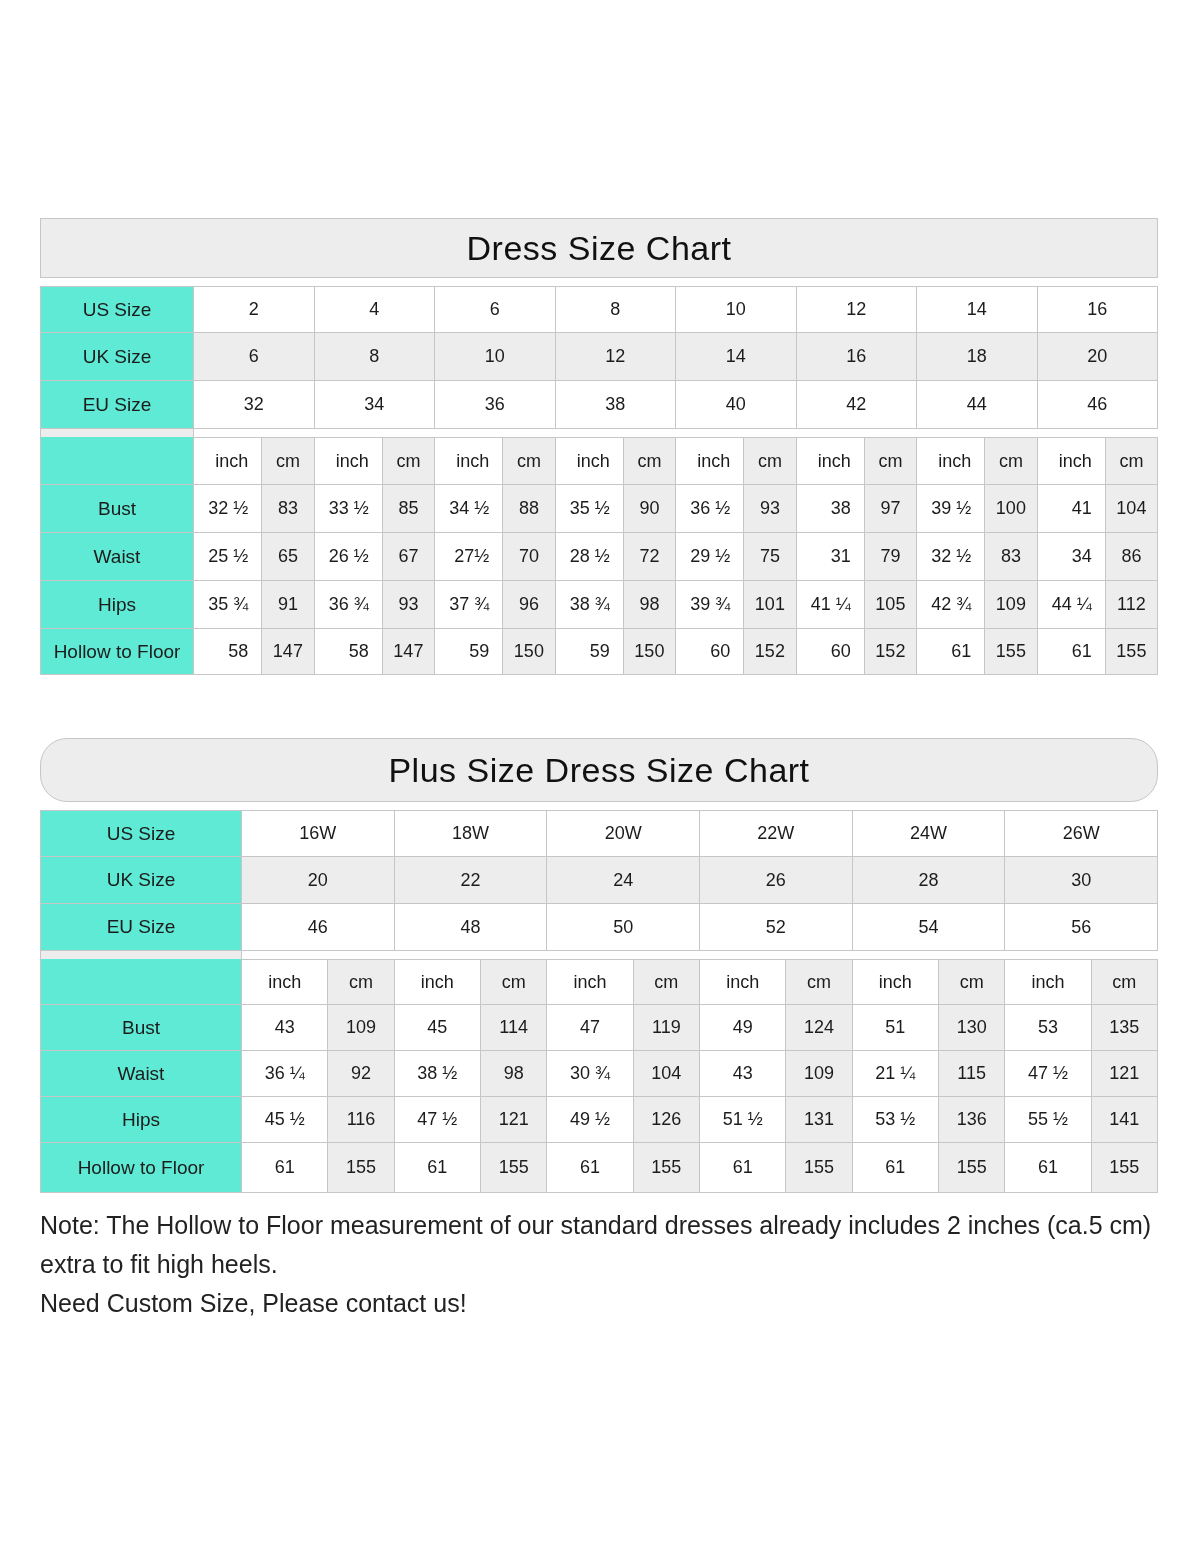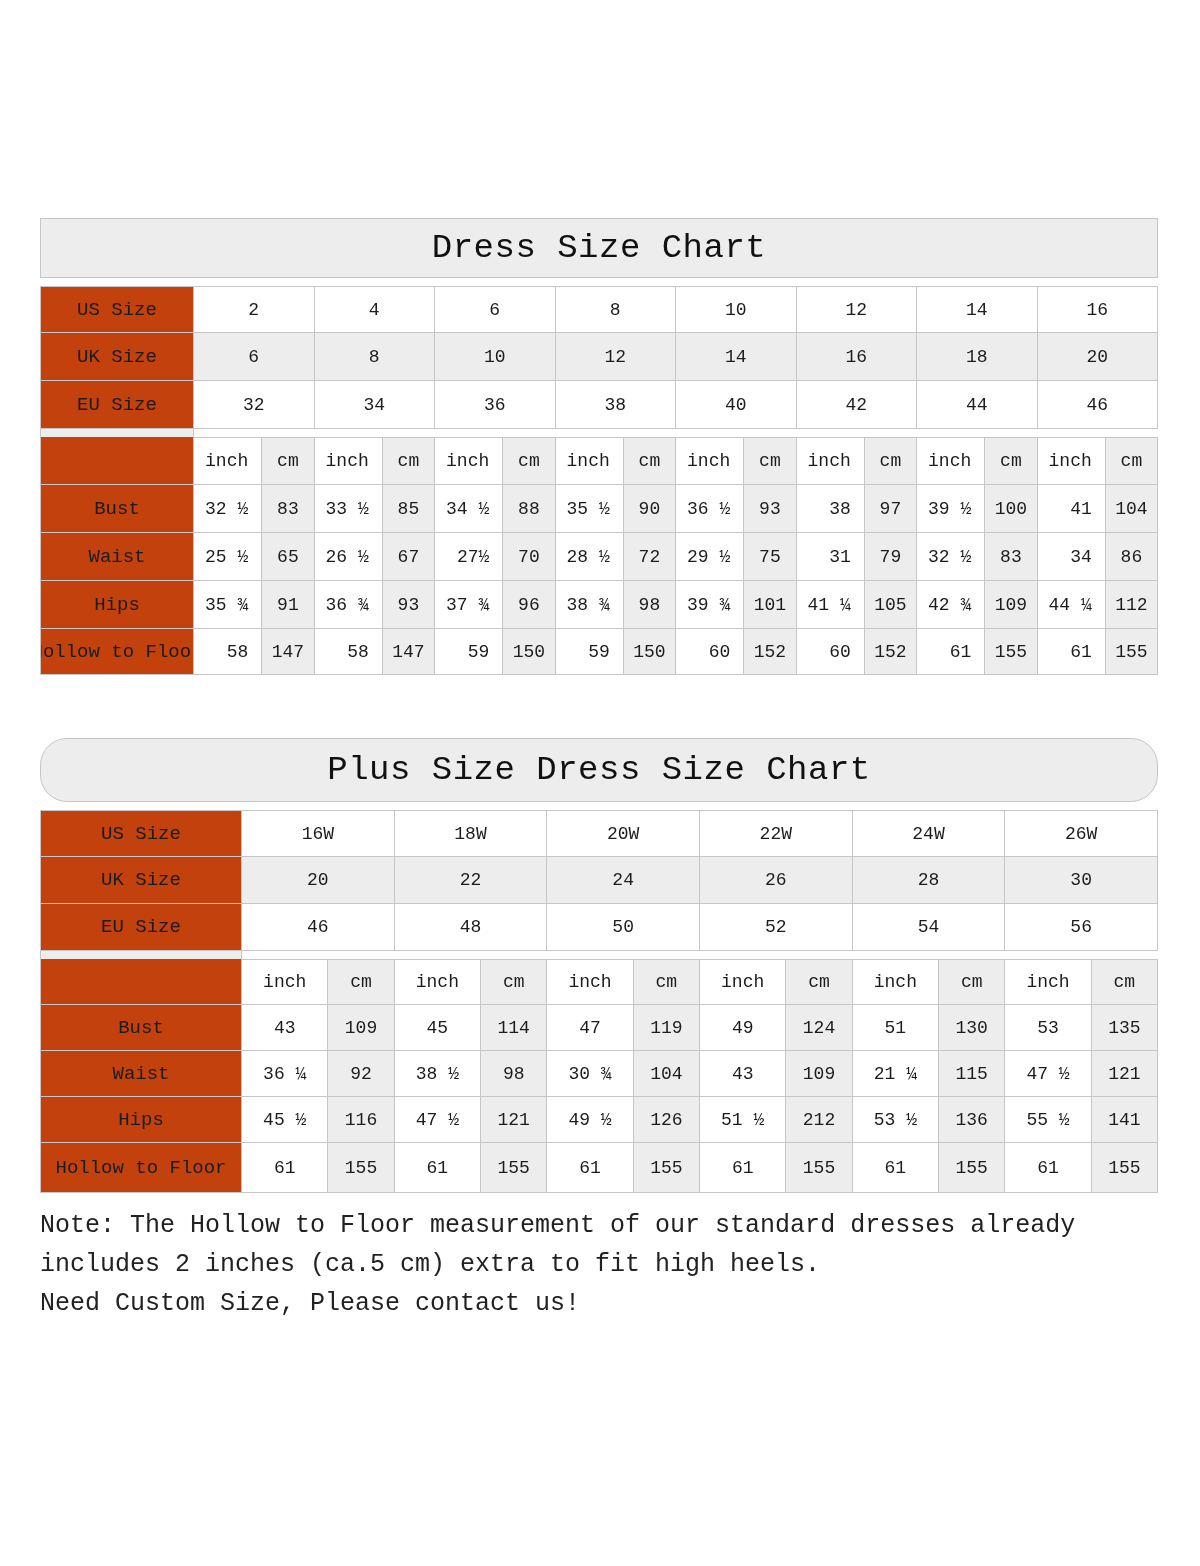--- a/index.html
+++ b/index.html
@@ -1,21 +1,21 @@
 <!DOCTYPE html>
 <html><head>
 <meta charset="utf-8">
 <style>
   html,body{margin:0;padding:0;background:#ffffff;}
   .page{
     position:relative;
     width:1200px;
     height:1566px;
     background:#ffffff;
-    font-family:Liberation Mono, monospace;
+    font-family:Liberation Sans, sans-serif;
     color:#1c1c1c;
     overflow:hidden;
   }
   .chart{position:absolute;left:40px;width:1118px;}
   #t0{top:218px;}
   #t1{top:738px;}
   .title-bar{
     box-sizing:border-box;
     border:1px solid #c6c6c6;
     background:#ededed;
@@ -38,21 +38,21 @@
     border-bottom:1px solid #c6c6c6;
     background:#ffffff;
     font-size:18px;
     color:#1c1c1c;
     overflow:hidden;
     white-space:nowrap;
   }
   .bl{border-left:1px solid #c6c6c6;}
   .bt{border-top:1px solid #c6c6c6;}
   .shade{background:#ededed;}
-  .lbl{background:#c2410c;font-size:19px;}
+  .lbl{background:#5eead4;font-size:19px;}
   .span2{grid-column:span 2;}
   .inchR{justify-content:flex-end;padding-right:13px;}
   .gapl{
     box-sizing:border-box;
     background:#ededed;
     border-left:1px solid #c6c6c6;
     border-right:1px solid #c6c6c6;
   }
   .gapf{background:#ffffff;}
   .note{
@@ -258,21 +258,21 @@
         <div class="cell">47 ½</div>
         <div class="cell shade">121</div>
         <div class="cell lbl bl">Hips</div>
         <div class="cell">45 ½</div>
         <div class="cell shade">116</div>
         <div class="cell">47 ½</div>
         <div class="cell shade">121</div>
         <div class="cell">49 ½</div>
         <div class="cell shade">126</div>
         <div class="cell">51 ½</div>
-        <div class="cell shade">212</div>
+        <div class="cell shade">131</div>
         <div class="cell">53 ½</div>
         <div class="cell shade">136</div>
         <div class="cell">55 ½</div>
         <div class="cell shade">141</div>
         <div class="cell lbl bl">Hollow to Floor</div>
         <div class="cell">61</div>
         <div class="cell shade">155</div>
         <div class="cell">61</div>
         <div class="cell shade">155</div>
         <div class="cell">61</div>

